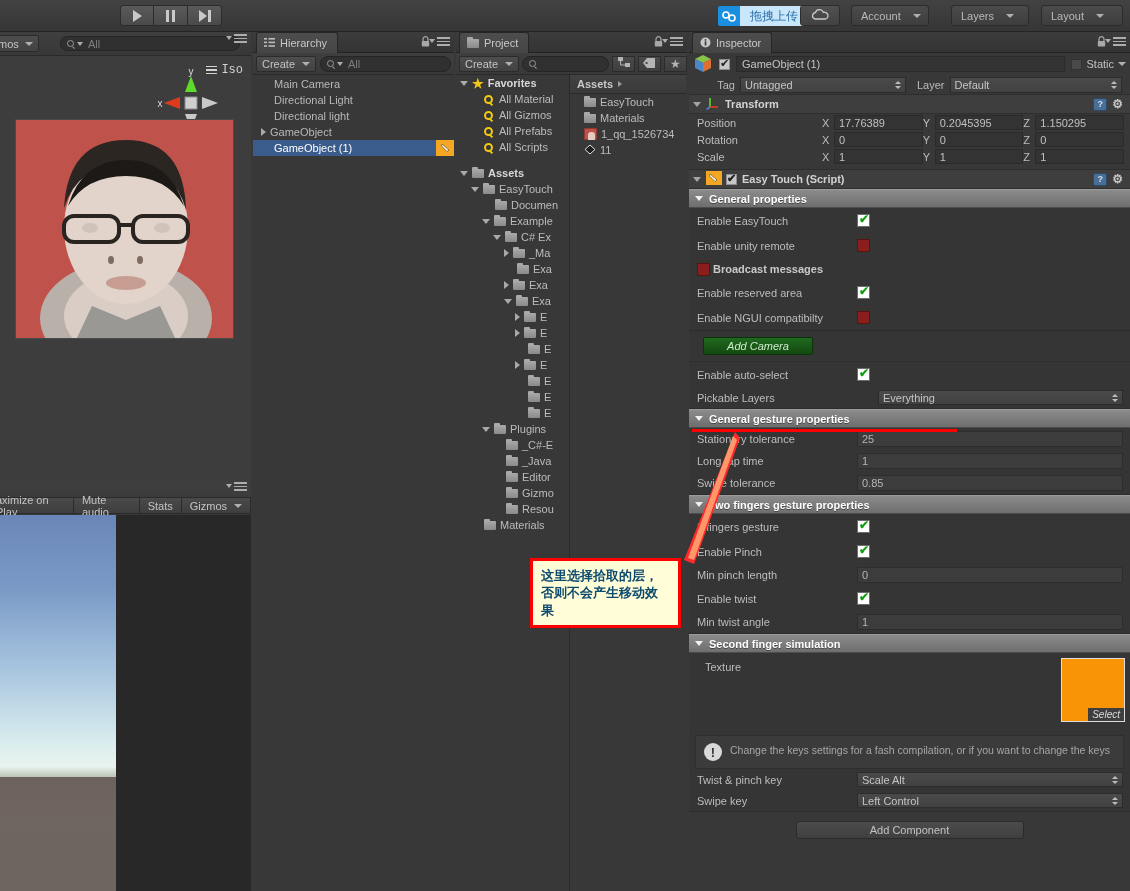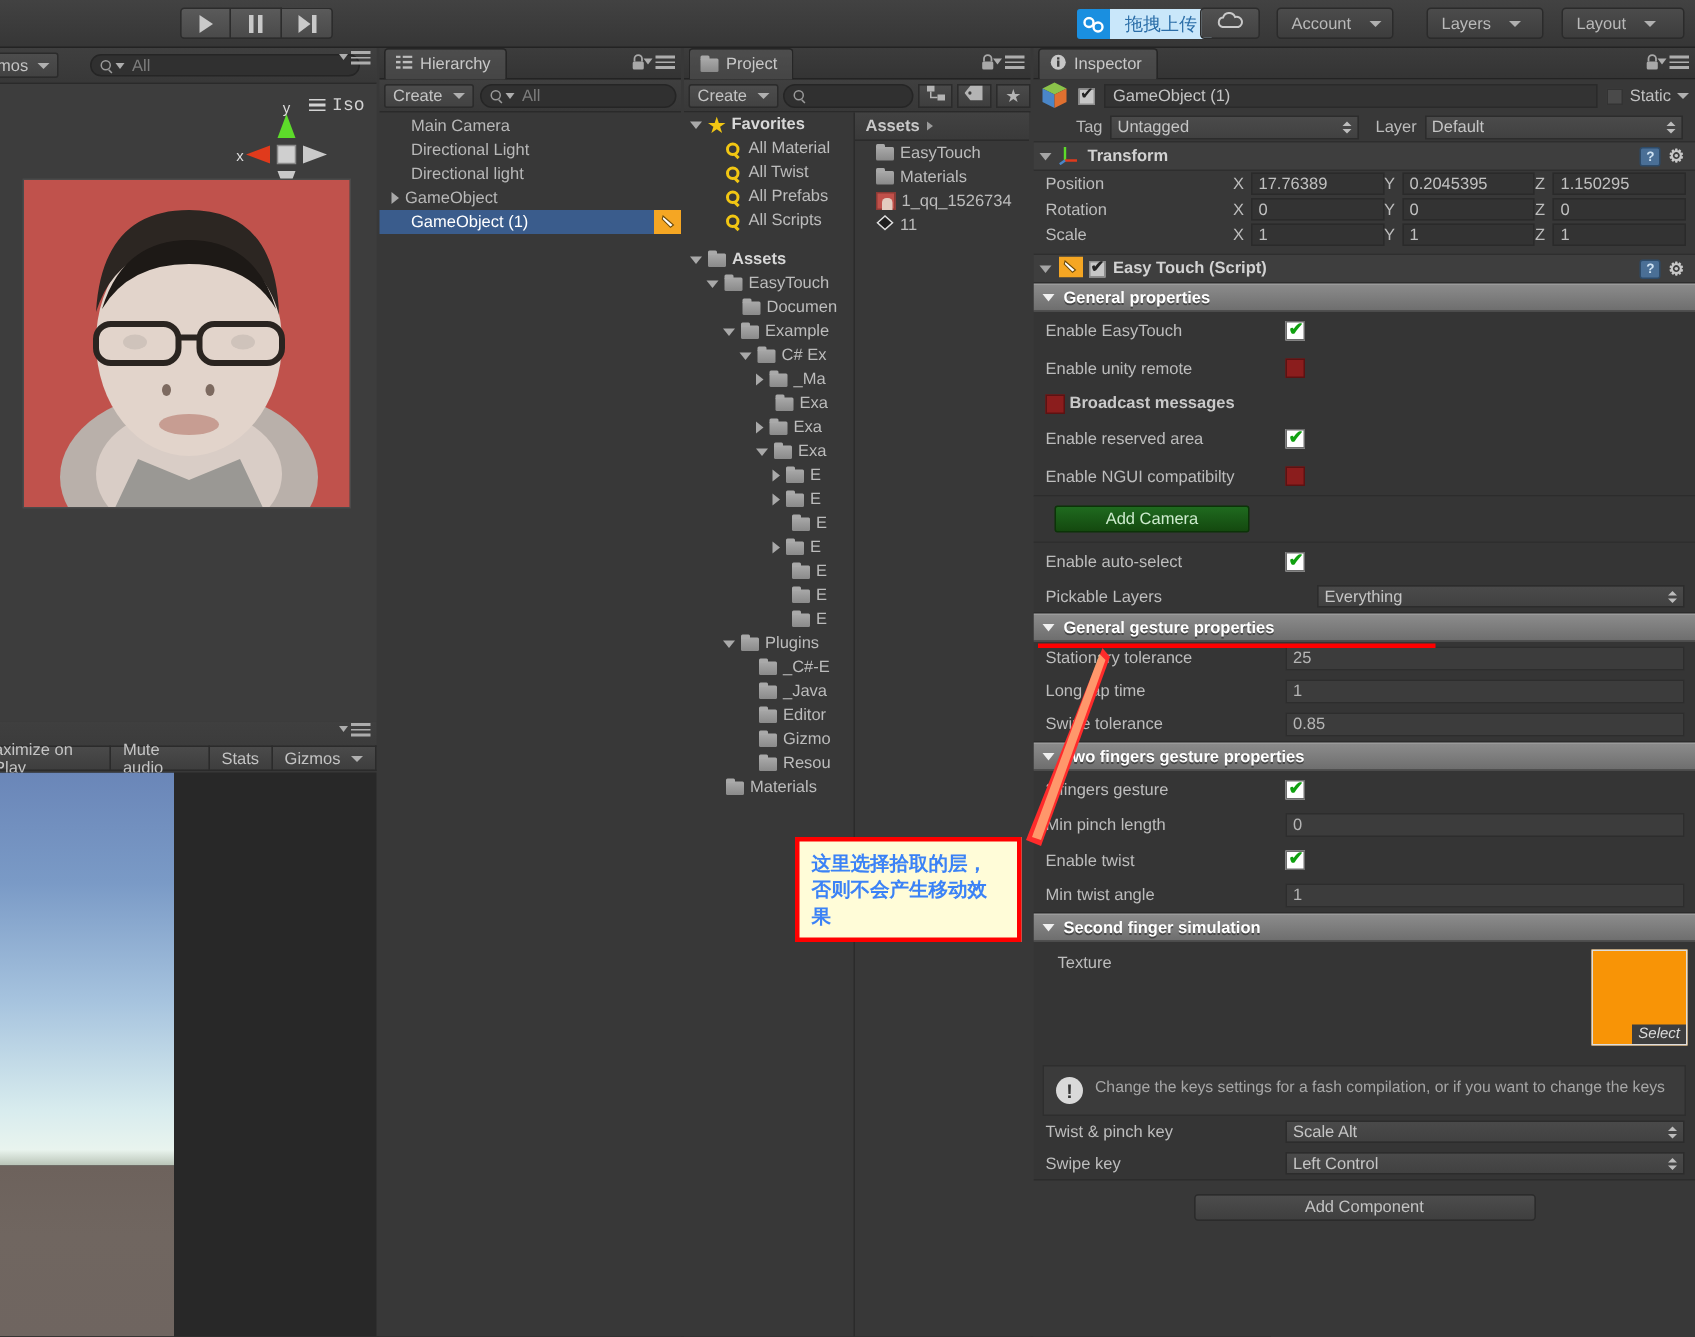--- a/index.html
+++ b/index.html
@@ -218,21 +218,21 @@
   .info-txt { font-size: 10.5px; color: #a6a6a6; line-height: 1.35; }
   .addcomp-btn { width: 228px; height: 18px; margin: 9px auto 0 auto;
     background: linear-gradient(#4c4c4c,#3f3f3f); border: 1px solid #2b2b2b; border-radius: 3px;
     display: flex; align-items: center; justify-content: center; color: #c3c3c3; font-size: 11px; }
 
   
   .red-underline { position: absolute; left: 692px; top: 429px; width: 265px; height: 3px; background: #f00; z-index: 40; }
   .callout {
     position: absolute; left: 530px; top: 558px; width: 151px; height: 70px;
     background: #fffcd8; border: 3px solid #f00; z-index: 42;
-    color: #3b82f6; font-size: 13px; line-height: 1.33; padding: 6px 8px; font-weight: bold;
+    color: #0c4a6e; font-size: 13px; line-height: 1.33; padding: 6px 8px; font-weight: bold;
   }
   .callout-line { position: absolute; left: 680px; top: 432px; z-index: 41; }
 </style>
 </head>
 <body>
 
 <div id="root">
 
   <div class="toolbar">
     <div class="play-group">
@@ -512,21 +512,21 @@
               <span>Favorites</span>
             </div>
             <div class="prow" style="padding-left: 15px;">
               <span class="disc none"></span>
               <span class="magy" style="margin-right: 6px;"></span>
               <span>All Material</span>
             </div>
             <div class="prow" style="padding-left: 15px;">
               <span class="disc none"></span>
               <span class="magy" style="margin-right: 6px;"></span>
-              <span>All Twist</span>
+              <span>All Gizmos</span>
             </div>
             <div class="prow" style="padding-left: 15px;">
               <span class="disc none"></span>
               <span class="magy" style="margin-right: 6px;"></span>
               <span>All Prefabs</span>
             </div>
             <div class="prow" style="padding-left: 15px;">
               <span class="disc none"></span>
               <span class="magy" style="margin-right: 6px;"></span>
               <span>All Scripts</span>
@@ -853,21 +853,21 @@
               <span class="prop-label">Enable reserved area</span>
               <span class="tick"></span>
             </div>
             <div class="prop-row">
               <span class="prop-label">Enable NGUI compatibilty</span>
               <span class="redbox"></span>
             </div>
           </div>
           <div class="sect-body">
             <div style="padding: 6px 0px 6px 14px; border-bottom: 1px solid rgb(46, 46, 46);">
-              <div class="green-btn" style="width: 130px;">
+              <div class="green-btn" style="width: 110px; font-style: italic;">
                 <span>Add Camera</span>
               </div>
             </div>
             <div class="prop-row">
               <span class="prop-label">Enable auto-select</span>
               <span class="tick"></span>
             </div>
             <div class="prop-row" style="height: 21px;">
               <span class="prop-label">Pickable Layers</span>
               <span class="dd-field" style="flex: 1 1 0%; margin-right: 7px; height: 15px; margin-left: 21px;">
@@ -899,20 +899,24 @@
           </div>
           <div class="sect-bar">
             <span class="foldout"></span>
             <span>Two fingers gesture properties</span>
           </div>
           <div class="sect-body">
             <div class="prop-row">
               <span class="prop-label">2 fingers gesture</span>
               <span class="tick"></span>
             </div>
+            <div class="prop-row">
+              <span class="prop-label">Enable Pinch</span>
+              <span class="tick"></span>
+            </div>
             <div class="prop-row" style="height: 22px;">
               <span class="prop-label">Min pinch length</span>
               <span class="txtinput">0</span>
             </div>
             <div class="prop-row">
               <span class="prop-label">Enable twist</span>
               <span class="tick"></span>
             </div>
             <div class="prop-row" style="height: 22px;">
               <span class="prop-label">Min twist angle</span>

